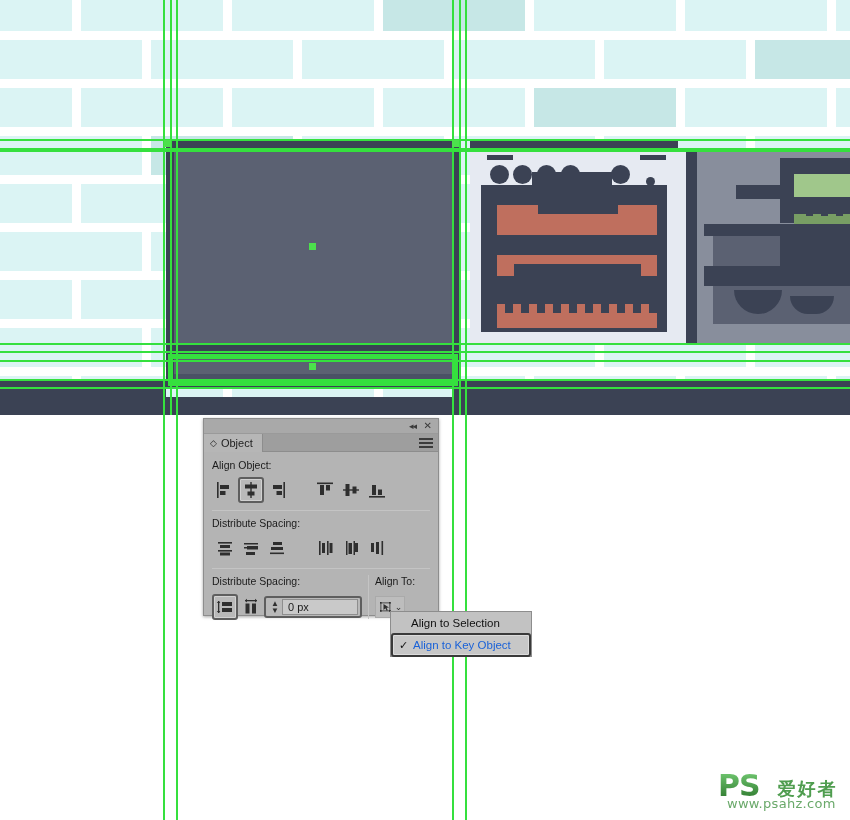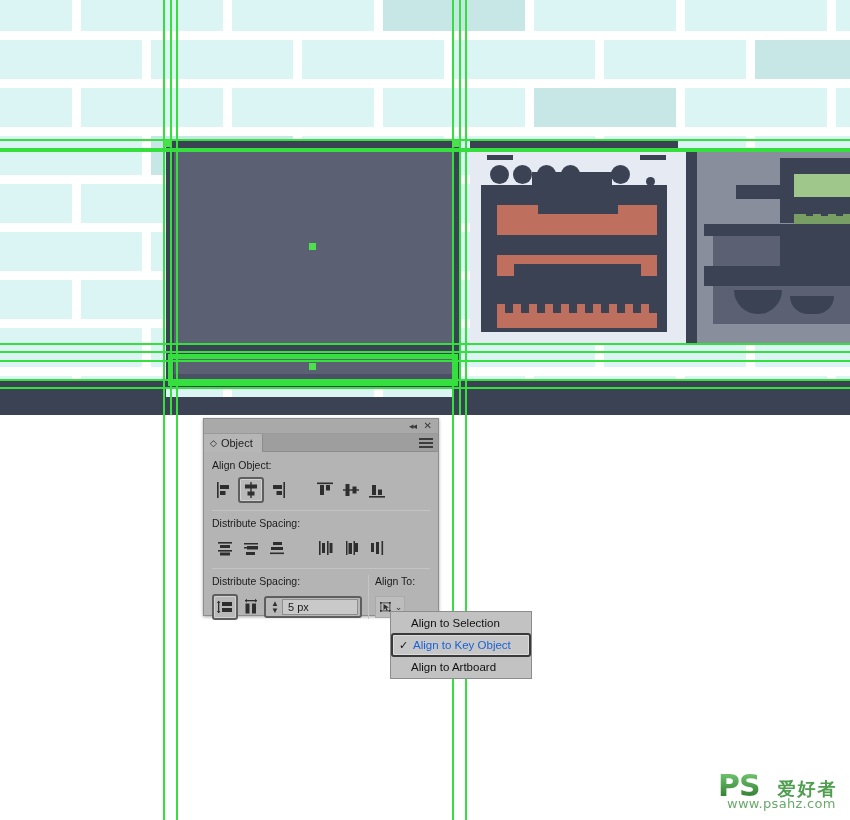--- a/index.html
+++ b/index.html
@@ -488,21 +488,21 @@
                   <polygon points="15,2.6 13,0.8 13,4.4" fill="#2e2e2e"></polygon>
                   <rect x="3.5" y="5.5" width="4" height="10" fill="#2e2e2e"></rect>
                   <rect x="10" y="5.5" width="4" height="10" fill="#2e2e2e"></rect>
                 </svg>
             </div>
             <div id="numwrap">
               <div id="stepper">
                 <span>▲</span>
                 <span>▼</span>
               </div>
-              <div id="numfield">5 px</div>
+              <div id="numfield">0 px</div>
             </div>
           </div>
         </div>
 
         <div id="vsep"></div>
 
         <div id="alignto-col">
           <div class="section-label">Align To:</div>
           <div id="alignto-btn">
             <svg width="16" height="15" viewBox="0 0 16 15">
@@ -524,23 +524,20 @@
   </div>
 
   <div id="dropdown">
       <div class="ditem">
         <span>Align to Selection</span>
       </div>
       <div class="ditem sel">
         <span class="chk">✓</span>
         <span>Align to Key Object</span>
       </div>
-      <div class="ditem">
-        <span>Align to Artboard</span>
-      </div>
     </div>
 
   <div id="watermark">
     <div id="wm-top">
       <span id="wm-ps">PS</span>
       <span id="wm-cn">爱好者</span>
     </div>
     <div id="wm-url">www.psahz.com</div>
   </div>
 

